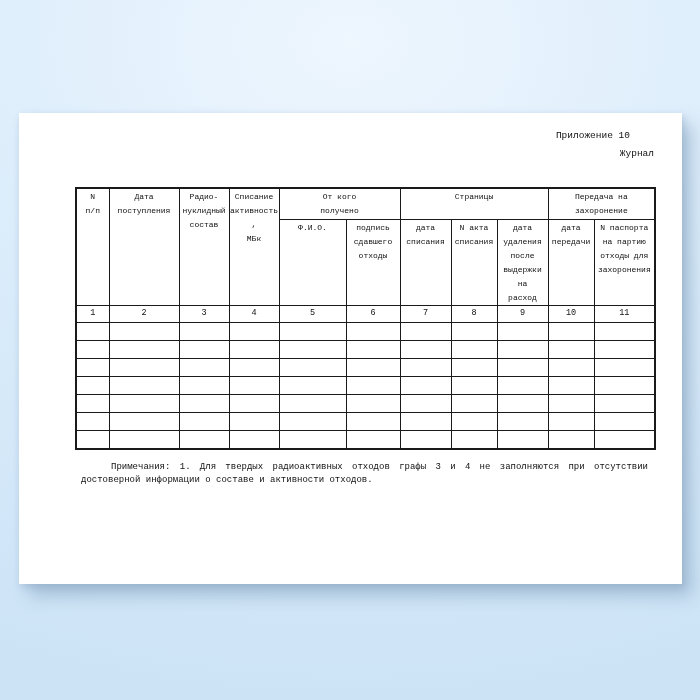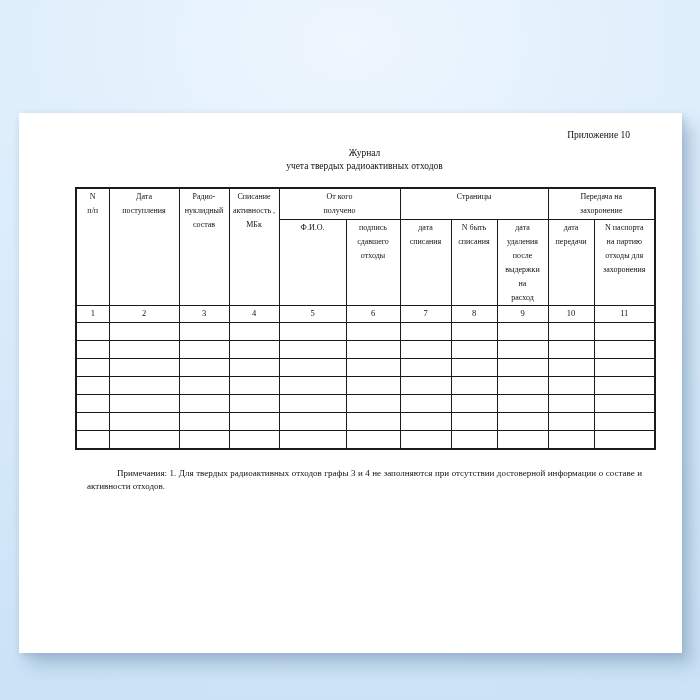--- a/index.html
+++ b/index.html
@@ -16,39 +16,40 @@
                 var(--bg-mid, #dcedfb) 45%,
                 var(--bg-deep, #cce3f6) 100%);
     font-family: "Liberation Serif", "DejaVu Serif", serif;
     color: var(--ink, #111111);
   }
   .page {
     position: absolute;
     left: 19px;
     top: 113px;
     width: 663px;
-    height: 540px;
+    height: 471px;
     background: var(--paper, #ffffff);
     box-shadow: 10px 12px 16px rgba(122,152,182,0.48),
                 2px 3px 7px rgba(122,152,182,0.35);
+    font-family: Liberation Mono, monospace;
   }
   .appendix {
     position: absolute;
     top: 16px;
     right: 52px;
     font-size: 9.5px;
     line-height: 13px;
     white-space: pre;
   }
   .doc-title {
     position: absolute;
     top: 34px;
     left: 56px;
     width: 579px;
-    text-align: center;
+    text-align: right;
     font-size: 9.5px;
     line-height: 13px;
   }
   table.journal {
     position: absolute;
     top: 74px;
     left: 56px;
     width: 579px;
     border-collapse: collapse;
     table-layout: fixed;
@@ -75,36 +76,35 @@
   th.align-left, td.align-left { text-align: left; padding-left: 5px; }
   .notes {
     position: absolute;
     top: 342px;
     left: 56px;
     width: 579px;
     font-size: 9px;
     line-height: 13px;
   }
   .notes p {
-    margin: 12px;
+    margin: 6px;
     text-indent: 30px;
     text-align: justify;
   }
 </style>
 </head>
 <body>
 
 <div class="canvas" style="--bg-light: #eef6fe; --bg-mid: #dcedfb; --bg-deep: #cce3f6; --paper: #ffffff; --line: #1a1a1a; --ink: #111111;">
   <div class="page">
 
     <div class="appendix">Приложение 10</div>
 
     <div class="doc-title">
       <div>Журнал</div>
-      <div>учета твердых радиоактивных отходов</div>
     </div>
 
     <table class="journal">
       <colgroup>
           <col style="width: 33px;">
           <col style="width: 70px;">
           <col style="width: 50px;">
           <col style="width: 50px;">
           <col style="width: 67px;">
           <col style="width: 54px;">
@@ -132,21 +132,21 @@
           <th colspan="2">Передача на
 захоронение</th>
         </tr>
         <tr class="sub-row">
           <th class="align-left">Ф.И.О.</th>
           <th>подпись
 сдавшего
 отходы</th>
           <th>дата
 списания</th>
-          <th>N быть
+          <th>N акта
 списания</th>
           <th>дата
 удаления
 после
 выдержки
 на
 расход</th>
           <th>дата
 передачи</th>
           <th>N паспорта

